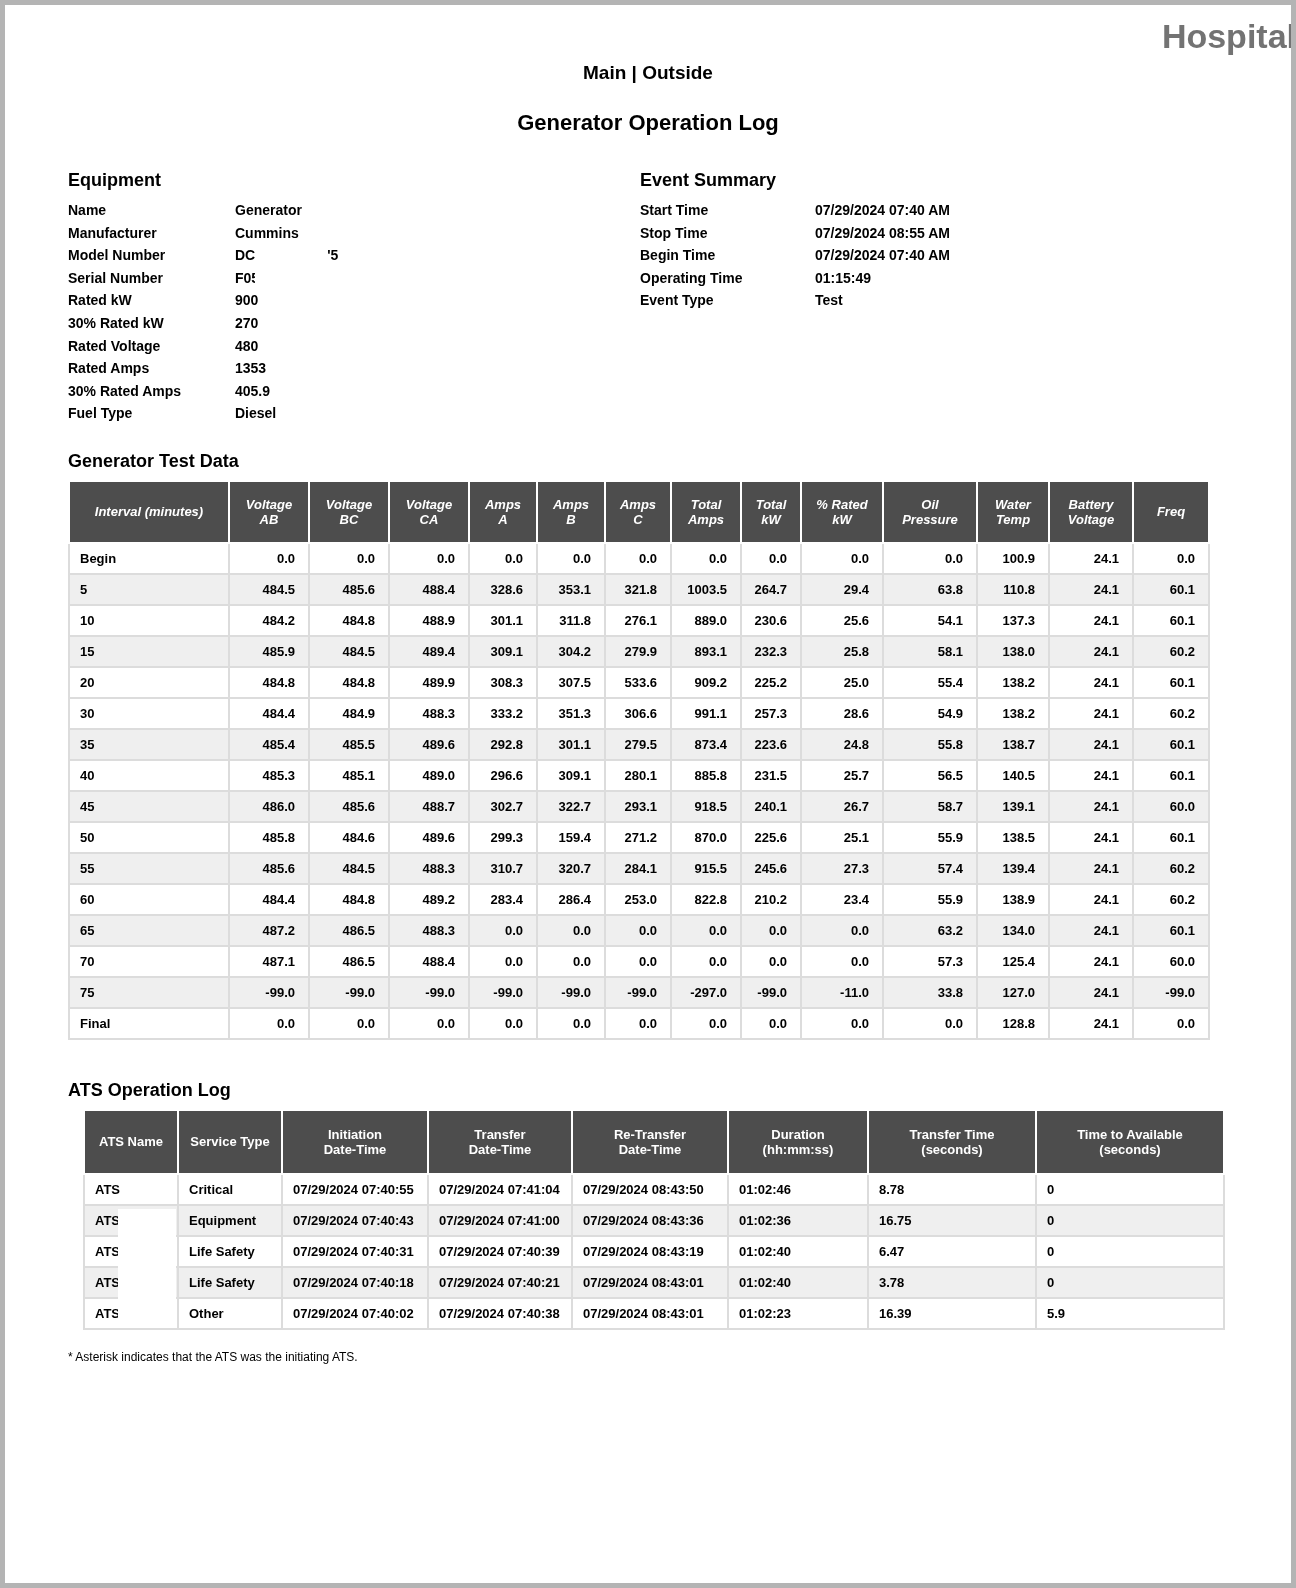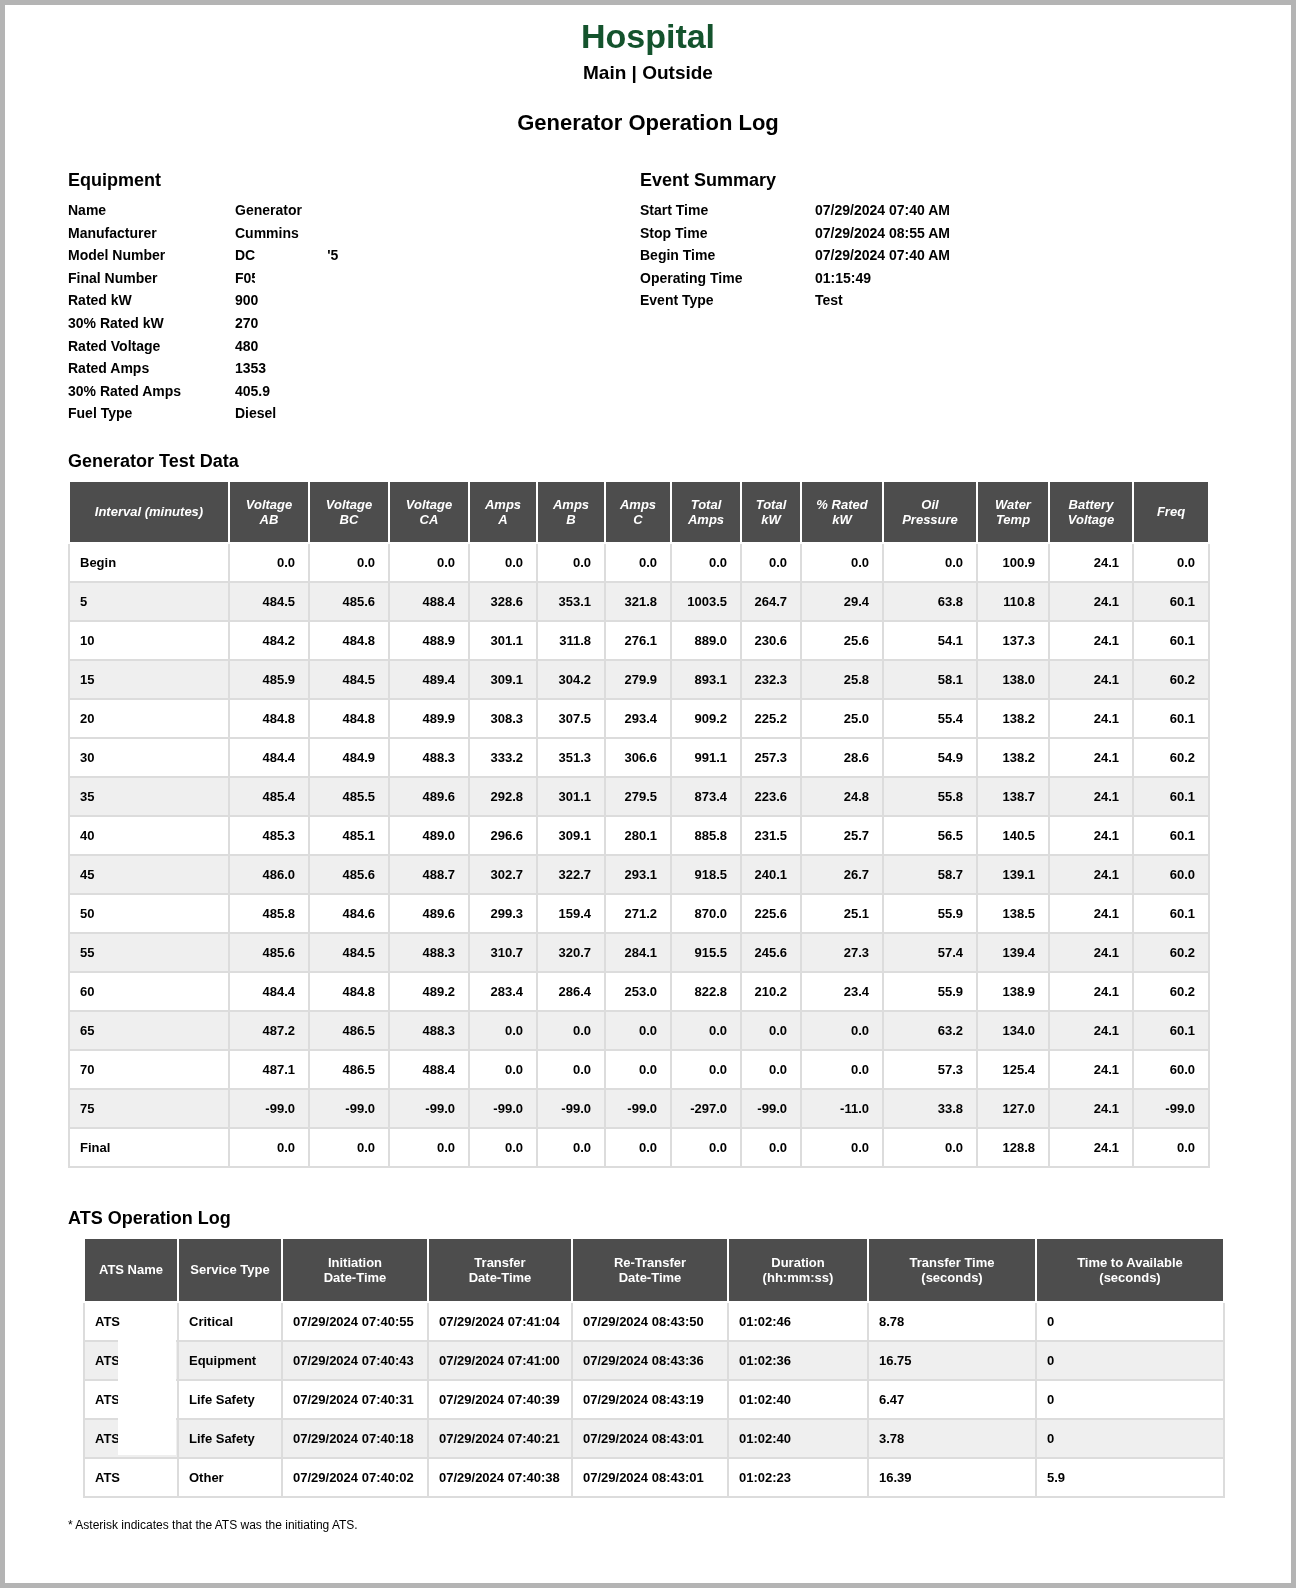--- a/index.html
+++ b/index.html
@@ -23,57 +23,57 @@
   .tbl-section{padding:0 68px;}
   .gen-section{margin-top:26px;}
   .ats-section{margin-top:40px;}
   table{border-collapse:collapse;table-layout:fixed;}
   .gen-table{width:1140px;}
   .ats-table{width:1140px;}
   th{background:#4d4d4d;color:#ffffff;font-size:13px;font-weight:bold;border:2px solid #ffffff;white-space:pre-line;vertical-align:middle;text-align:center;padding:4px 2px;}
   .gen-table thead tr{height:62px;font-style:italic;}
   .ats-table thead tr{height:64px;}
   td{border:2px solid #dcdcdc;font-size:13px;font-weight:bold;vertical-align:middle;background:#ffffff;}
-  tbody tr{height:39px;}
+  tbody tr{height:31px;}
   tbody tr.stripe td{background:#efefef;}
   td.lft{text-align:left;padding-left:10px;}
   td.num{text-align:right;padding-right:13px;}
   .ats-wrap{position:relative;display:inline-block;padding-left:15px;}
   .redaction-box{position:absolute;left:50px;top:100px;width:58px;height:118px;background:#ffffff;z-index:2;}
   .footnote{padding:0 68px;margin-top:16px;font-size:12px;}
 </style>
 </head>
 <body>
 
 <div class="frame"></div>
 
 <div class="doc">
 
-  <div class="center page-title" style="color: #14532d;">Hospital</div>
+  <div class="center page-title" style="color: #737373; text-align: right;">Hospital</div>
   <div class="center subtitle">Main | Outside</div>
   <div class="center doc-title">Generator Operation Log</div>
 
   <div class="sections">
     <div class="eq-block">
       <div class="sec-heading">Equipment</div>
       <div id="equipment-fields">
           <div class="field-row">
             <div class="field-label">Name</div>
             <div class="field-value"><span>Generator</span></div>
           </div>
           <div class="field-row">
             <div class="field-label">Manufacturer</div>
             <div class="field-value"><span>Cummins</span></div>
           </div>
           <div class="field-row">
             <div class="field-label">Model Number</div>
             <div class="field-value"><span>DC</span><span class="redact-gap"></span><span>'5</span></div>
           </div>
           <div class="field-row">
-            <div class="field-label">Final Number</div>
+            <div class="field-label">Serial Number</div>
             <div class="field-value"><span>F0</span><span class="clip-char">5</span></div>
           </div>
           <div class="field-row">
             <div class="field-label">Rated kW</div>
             <div class="field-value"><span>900</span></div>
           </div>
           <div class="field-row">
             <div class="field-label">30% Rated kW</div>
             <div class="field-value"><span>270</span></div>
           </div>
@@ -236,21 +236,21 @@
             <td class="num">24.1</td>
             <td class="num">60.2</td>
           </tr>
           <tr>
             <td class="lft">20</td>
             <td class="num">484.8</td>
             <td class="num">484.8</td>
             <td class="num">489.9</td>
             <td class="num">308.3</td>
             <td class="num">307.5</td>
-            <td class="num">293.4</td>
+            <td class="num">533.6</td>
             <td class="num">909.2</td>
             <td class="num">225.2</td>
             <td class="num">25.0</td>
             <td class="num">55.4</td>
             <td class="num">138.2</td>
             <td class="num">24.1</td>
             <td class="num">60.1</td>
           </tr>
           <tr>
             <td class="lft">30</td>

